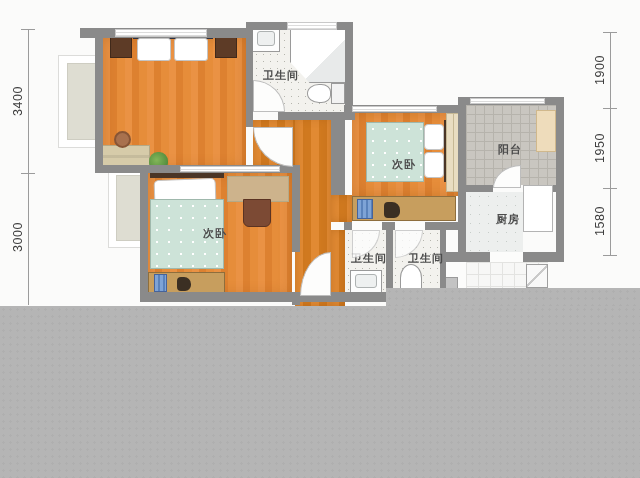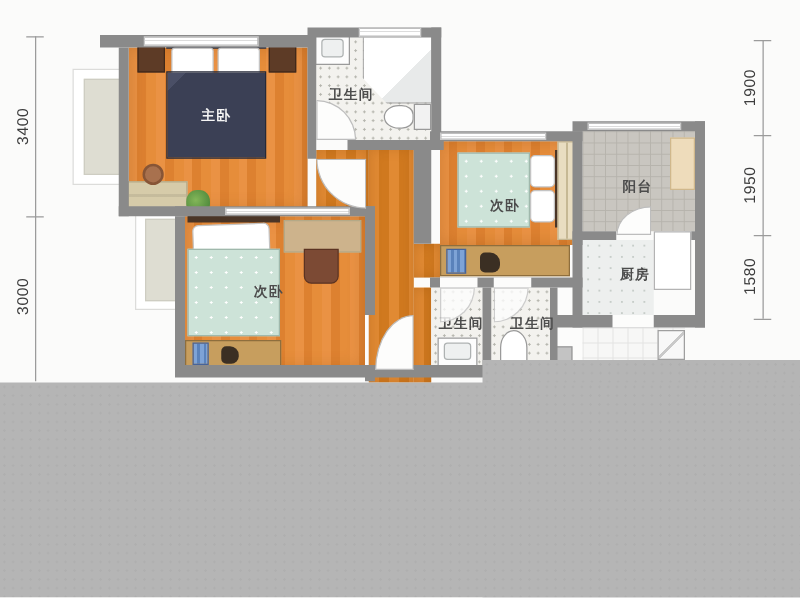--- a/index.html
+++ b/index.html
@@ -87,23 +87,20 @@
   <div class="win z5" style="left:352px;top:106px;width:85px;height:6px;"></div>
   <div class="win z5" style="left:470px;top:98px;width:75px;height:6px;"></div>
   <div class="bay z3" style="left:58px;top:55px;width:39px;height:93px;"></div>
   <div class="bay-in z3" style="left:67px;top:63px;width:30px;height:77px;"></div>
   <div class="bay z3" style="left:108px;top:167px;width:40px;height:81px;"></div>
   <div class="bay-in z3" style="left:116px;top:175px;width:32px;height:66px;"></div>
 
   <div class="furn z3" style="left:133px;top:33px;width:80px;height:6px;background:#2e3242;"></div>
   <div class="furn z3" style="left:137px;top:38px;width:34px;height:23px;background:#fff;border:1px solid #c4c4c4;border-radius:3px;"></div>
   <div class="furn z3" style="left:174px;top:38px;width:34px;height:23px;background:#fff;border:1px solid #c4c4c4;border-radius:3px;"></div>
-  <div class="furn z3" style="left:133px;top:57px;width:80px;height:70px;background:linear-gradient(135deg,#4a4f66 10%,#3b4055 10%);border:1px solid #262a38;display:flex;align-items:center;justify-content:center;">
-    <span class="rlabel on-dark" style="position:static;">主卧</span>
-  </div>
   <div class="furn night z3" style="left:110px;top:36px;width:22px;height:22px;"></div>
   <div class="furn night z3" style="left:215px;top:36px;width:22px;height:22px;"></div>
   <div class="furn deskwood z3" style="left:102px;top:145px;width:48px;height:23px;"></div>
   <div class="furn z3" style="left:114px;top:131px;width:17px;height:17px;background:#a8714e;border:2px solid #875536;border-radius:50%;"></div>
   <div class="furn z3" style="left:149px;top:152px;width:19px;height:20px;background:radial-gradient(circle at 40% 40%,#83b659,#3e7a32);border-radius:45%;"></div>
 
   <div class="furn z3" style="left:150px;top:172px;width:74px;height:6px;background:#4a3526;"></div>
   <div class="furn z3" style="left:154px;top:179px;width:62px;height:25px;background:#fff;border:1px solid #c4c4c4;border-radius:5px;transform:rotate(-2deg);"></div>
   <div class="furn z3" style="left:150px;top:199px;width:74px;height:70px;background:#cde3d8;background-image:radial-gradient(#ffffff 1px,transparent 1.1px);background-size:12px 12px;border:1px solid #9fb8ac;"></div>
   <div class="rlabel z5" style="left:203px;top:226px;">次卧</div>

